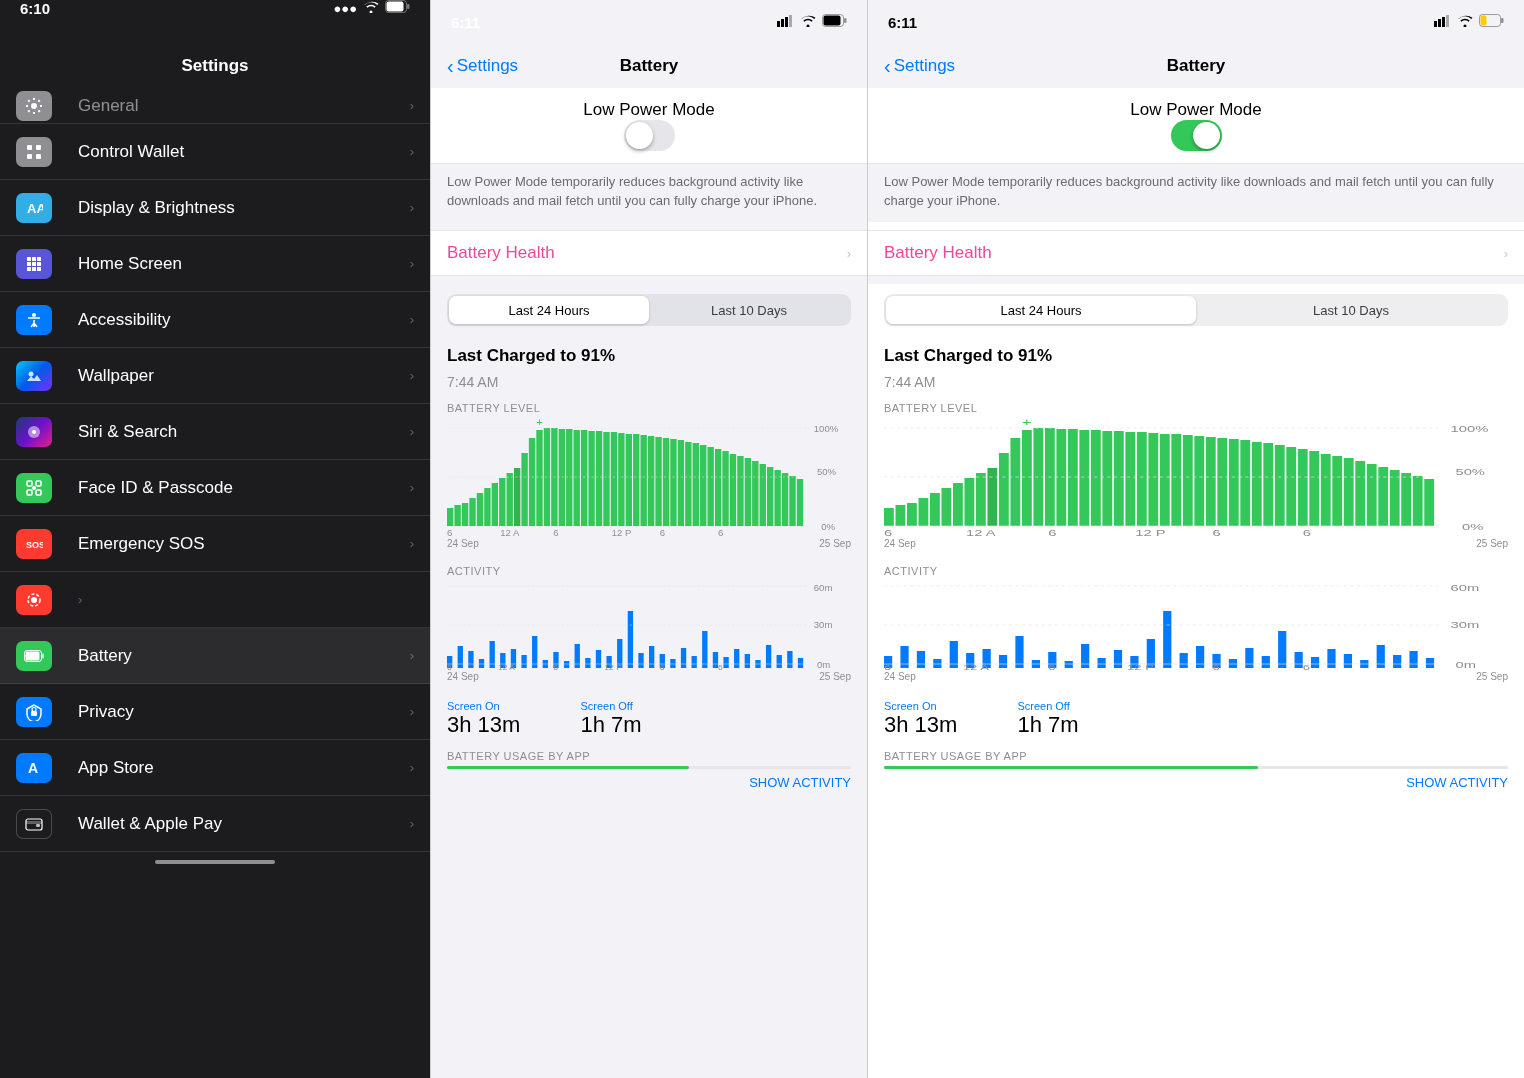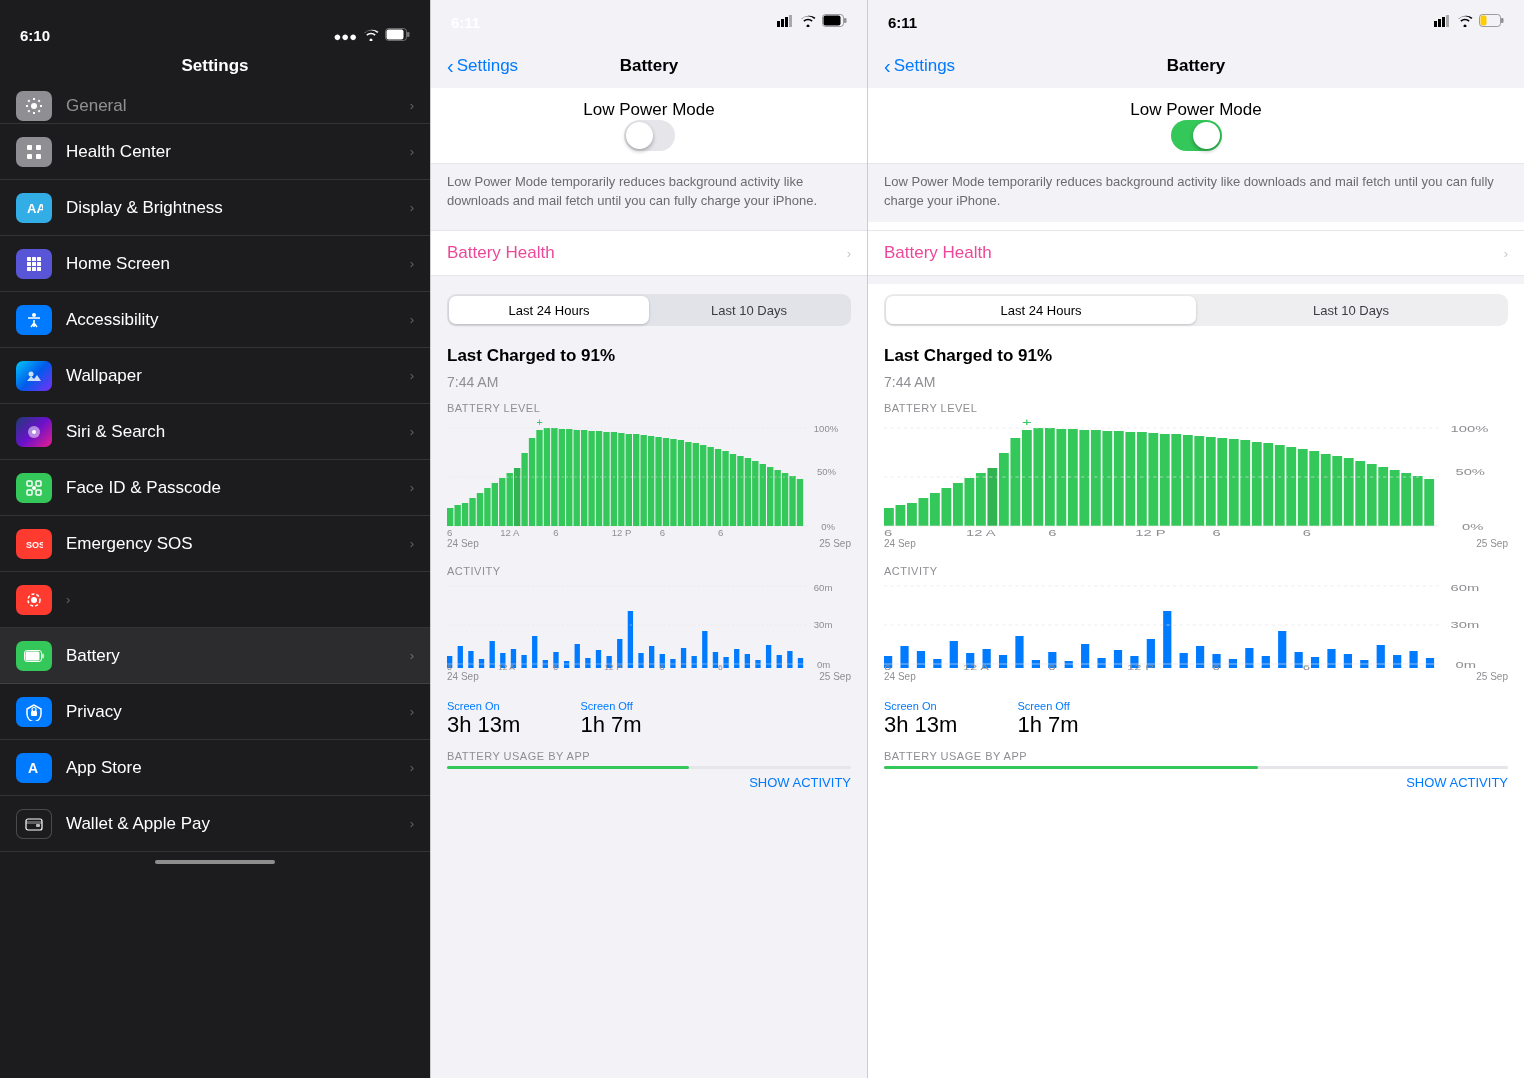--- a/index.html
+++ b/index.html
@@ -18,21 +18,21 @@
       height: 1078px;
       background: #1c1c1e;
       flex-shrink: 0;
       overflow: hidden;
       position: relative;
     }
 
     .settings-status-bar {
       height: 44px;
       display: flex;
-      align-items: flex-end;
+      align-items: flex-start;
       justify-content: space-between;
       padding: 0 20px;
       background: #1c1c1e;
     }
 
     .status-time {
       font-size: 15px;
       font-weight: 600;
       color: white;
     }
@@ -67,20 +67,21 @@
       background: #1c1c1e;
     }
 
     .settings-item {
       display: flex;
       align-items: center;
       padding: 0 16px;
       height: 56px;
       border-bottom: 0.5px solid rgba(255,255,255,0.1);
       position: relative;
+      gap: 12px;
     }
 
     .settings-item.active {
       background: #2c2c2e;
     }
 
     .settings-icon {
       width: 36px;
       height: 30px;
       border-radius: 7px;
@@ -394,21 +395,21 @@
 
     <li class="settings-item">
       <div class="settings-icon icon-gray">
         <svg width="18" height="18" viewBox="0 0 18 18" fill="white">
             <rect x="2" y="2" width="5" height="5" rx="1"></rect>
             <rect x="11" y="2" width="5" height="5" rx="1"></rect>
             <rect x="2" y="11" width="5" height="5" rx="1"></rect>
             <rect x="11" y="11" width="5" height="5" rx="1"></rect>
           </svg>
       </div>
-      <span class="settings-item-label">Health Center</span>
+      <span class="settings-item-label">Control Wallet</span>
       <span class="chevron">›</span>
     </li>
 
     <li class="settings-item">
       <div class="settings-icon icon-blue2">
         <svg width="18" height="18" viewBox="0 0 18 18" fill="white">
             <text x="2" y="14" font-size="13" font-weight="bold" fill="white">AA</text>
           </svg>
       </div>
       <span class="settings-item-label">Display &amp; Brightness</span>

